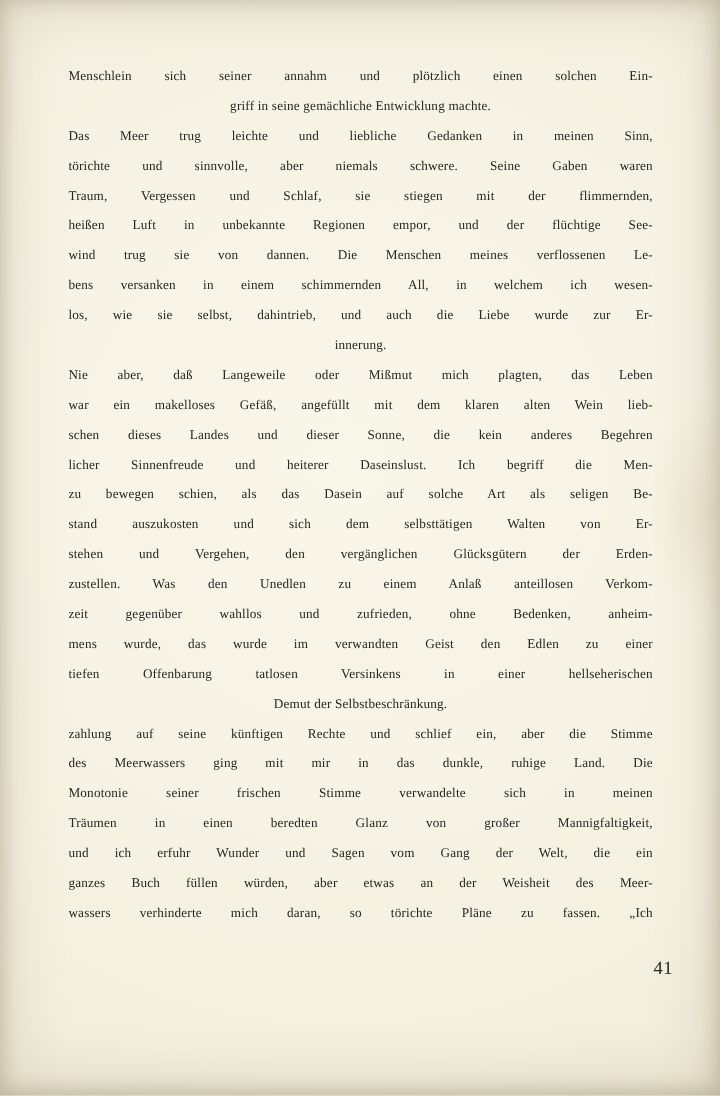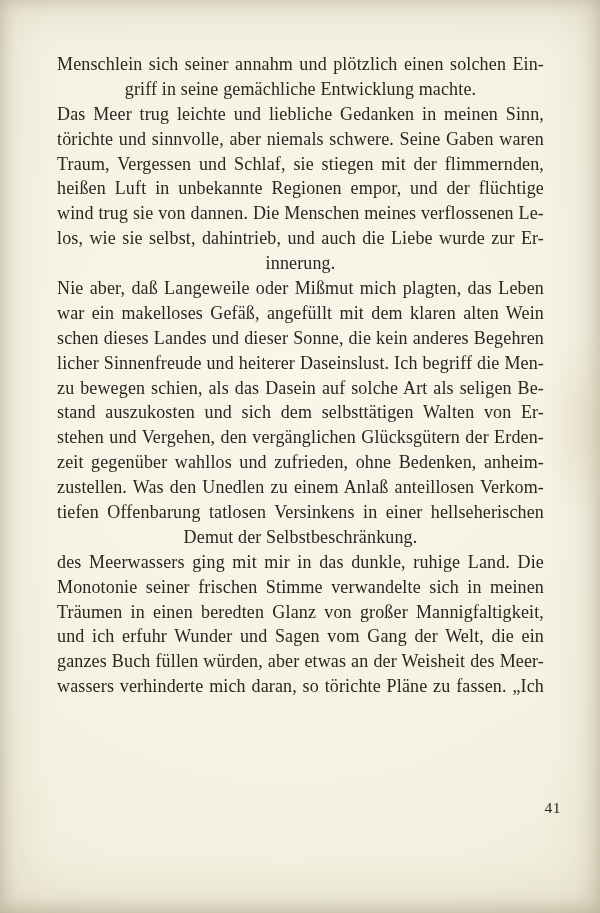--- a/index.html
+++ b/index.html
@@ -34,21 +34,21 @@
     border-radius: 50%;
     background: radial-gradient(ellipse at center, rgba(190,175,130,0.18) 0%, rgba(190,175,130,0.0) 70%);
     pointer-events: none;
   }
   .text-block {
     position: absolute;
     left: 57px;
     top: 52px;
     width: 487px;
     color: #2b2520;
-    font-size: 18px;
+    font-size: 11px;
     line-height: 24.9px;
     letter-spacing: 0.15px;
   }
   .line {
     height: 24.9px;
     overflow: hidden;
     text-align: center;
   }
   .line.just {
     text-align: justify;
@@ -71,33 +71,36 @@
 <div class="paper">
   <div class="stain"></div>
   <div class="text-block" id="lines-container">
       <div class="line just">Menschlein sich seiner annahm und plötzlich einen solchen Ein-</div>
       <div class="line">griff in seine gemächliche Entwicklung machte.</div>
       <div class="line just">Das Meer trug leichte und liebliche Gedanken in meinen Sinn,</div>
       <div class="line just">törichte und sinnvolle, aber niemals schwere. Seine Gaben waren</div>
       <div class="line just">Traum, Vergessen und Schlaf, sie stiegen mit der flimmernden,</div>
       <div class="line just">heißen Luft in unbekannte Regionen empor, und der flüchtige See-</div>
       <div class="line just">wind trug sie von dannen. Die Menschen meines verflossenen Le-</div>
+      <div class="line just">bens versanken in einem schimmernden All, in welchem ich wesen-</div>
       <div class="line just">los, wie sie selbst, dahintrieb, und auch die Liebe wurde zur Er-</div>
       <div class="line">innerung.</div>
       <div class="line just">Nie aber, daß Langeweile oder Mißmut mich plagten, das Leben</div>
       <div class="line just">war ein makelloses Gefäß, angefüllt mit dem klaren alten Wein lieb-</div>
       <div class="line just">schen dieses Landes und dieser Sonne, die kein anderes Begehren</div>
       <div class="line just">licher Sinnenfreude und heiterer Daseinslust. Ich begriff die Men-</div>
       <div class="line just">zu bewegen schien, als das Dasein auf solche Art als seligen Be-</div>
       <div class="line just">stand auszukosten und sich dem selbsttätigen Walten von Er-</div>
       <div class="line just">stehen und Vergehen, den vergänglichen Glücksgütern der Erden-</div>
+      <div class="line just">zustellen. Was den Unedlen zu einem Anlaß anteillosen Verkom-</div>
       <div class="line just">zeit gegenüber wahllos und zufrieden, ohne Bedenken, anheim-</div>
-      <div class="line just">zustellen. Was den Unedlen zu einem Anlaß anteillosen Verkom-</div>
+      <div class="line just">mens wurde, das wurde im verwandten Geist den Edlen zu einer</div>
       <div class="line just">tiefen Offenbarung tatlosen Versinkens in einer hellseherischen</div>
       <div class="line">Demut der Selbstbeschränkung.</div>
+      <div class="line just">zahlung auf seine künftigen Rechte und schlief ein, aber die Stimme</div>
       <div class="line just">des Meerwassers ging mit mir in das dunkle, ruhige Land. Die</div>
       <div class="line just">Monotonie seiner frischen Stimme verwandelte sich in meinen</div>
       <div class="line just">Träumen in einen beredten Glanz von großer Mannigfaltigkeit,</div>
       <div class="line just">und ich erfuhr Wunder und Sagen vom Gang der Welt, die ein</div>
       <div class="line just">ganzes Buch füllen würden, aber etwas an der Weisheit des Meer-</div>
       <div class="line just">wassers verhinderte mich daran, so törichte Pläne zu fassen. „Ich</div>
     </div>
   <div class="page-number">41</div>
 </div>
 

